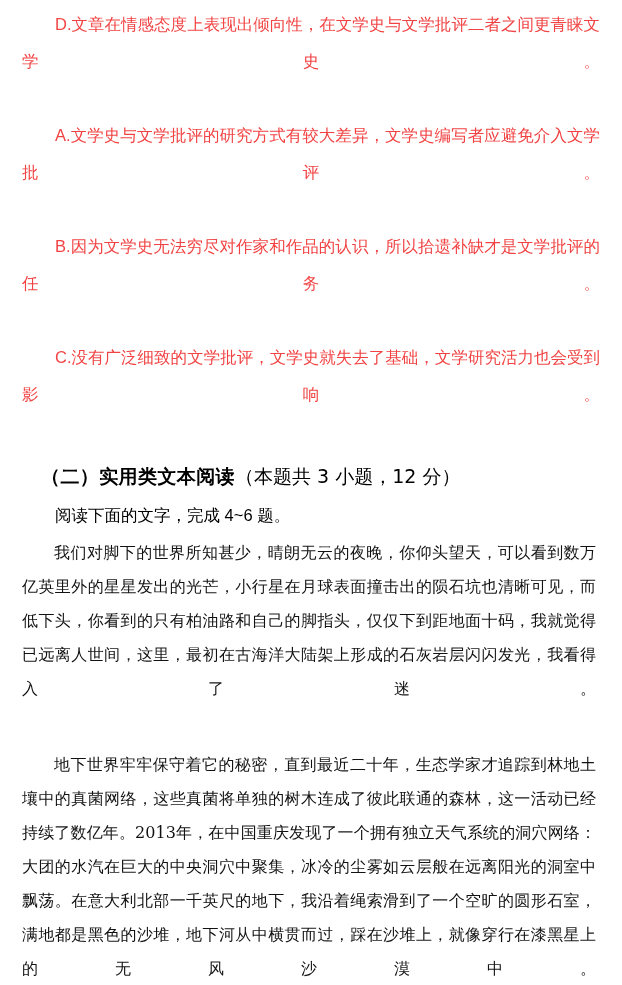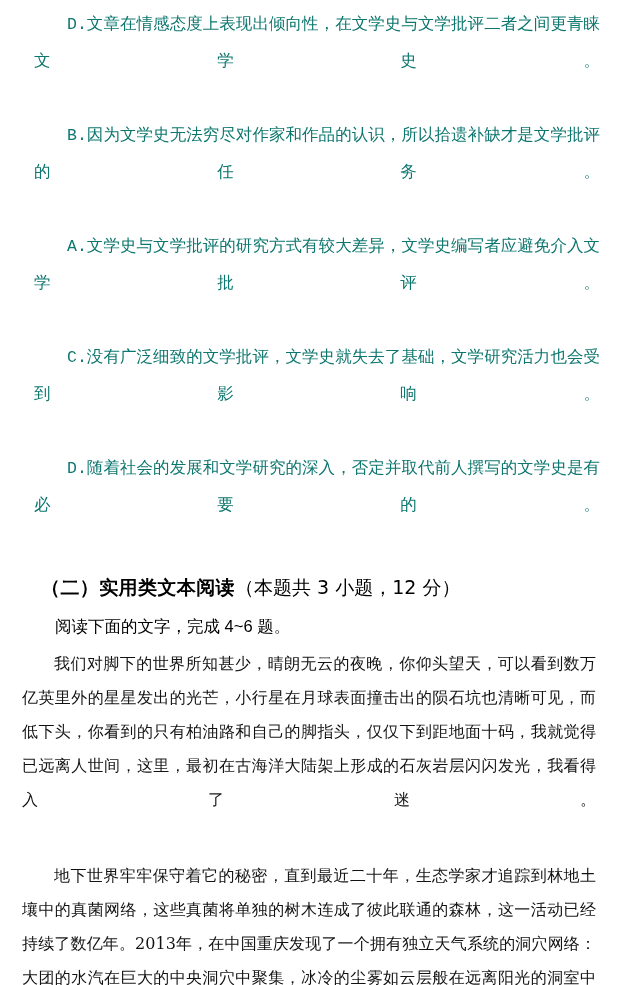--- a/index.html
+++ b/index.html
@@ -26,28 +26,27 @@
     box-sizing: border-box;
   }
 
   .content {
     padding: 6px 22px 0 22px;
     box-sizing: border-box;
   }
 
   
   .qblock {
-    font-family: Liberation Mono, monospace;
+    font-family: Liberation Sans, sans-serif;
     font-size: 16.5px;
     line-height: 37px;
-    color: #0f766e;
+    color: #ef4444;
     text-align: justify;
     text-justify: inter-character;
     letter-spacing: 0px;
-    margin-left: 12px;
   }
   .qblock p {
     margin: 0;
     text-indent: 2em;
     text-align: justify;
     text-justify: inter-character;
   }
   
   .qblock p::after {
     content: "";
@@ -114,24 +113,23 @@
 <body>
 
 <div class="page">
   <div class="content">
 
     <div class="qblock">
       <p>D.文章在情感态度上表现出倾向性，在文学史与文学批评二者之间更青睐文学史。</p>
     </div>
 
     <div class="qblock">
+      <p>A.文学史与文学批评的研究方式有较大差异，文学史编写者应避免介入文学批评。</p>
       <p>B.因为文学史无法穷尽对作家和作品的认识，所以拾遗补缺才是文学批评的任务。</p>
-      <p>A.文学史与文学批评的研究方式有较大差异，文学史编写者应避免介入文学批评。</p>
       <p>C.没有广泛细致的文学批评，文学史就失去了基础，文学研究活力也会受到影响。</p>
-      <p>D.随着社会的发展和文学研究的深入，否定并取代前人撰写的文学史是有必要的。</p>
     </div>
 
     <div class="section-head">
       <span class="strong">（二）实用类文本阅读</span><span class="light">（本题共 3 小题，12 分）</span>
     </div>
 
     <div class="instruction">阅读下面的文字，完成 4~6 题。</div>
 
     <div class="passage">
       <p>我们对脚下的世界所知甚少，晴朗无云的夜晚，你仰头望天，可以看到数万亿英里外的星星发出的光芒，小行星在月球表面撞击出的陨石坑也清晰可见，而低下头，你看到的只有柏油路和自己的脚指头，仅仅下到距地面十码，我就觉得已远离人世间，这里，最初在古海洋大陆架上形成的石灰岩层闪闪发光，我看得入了迷。</p>

